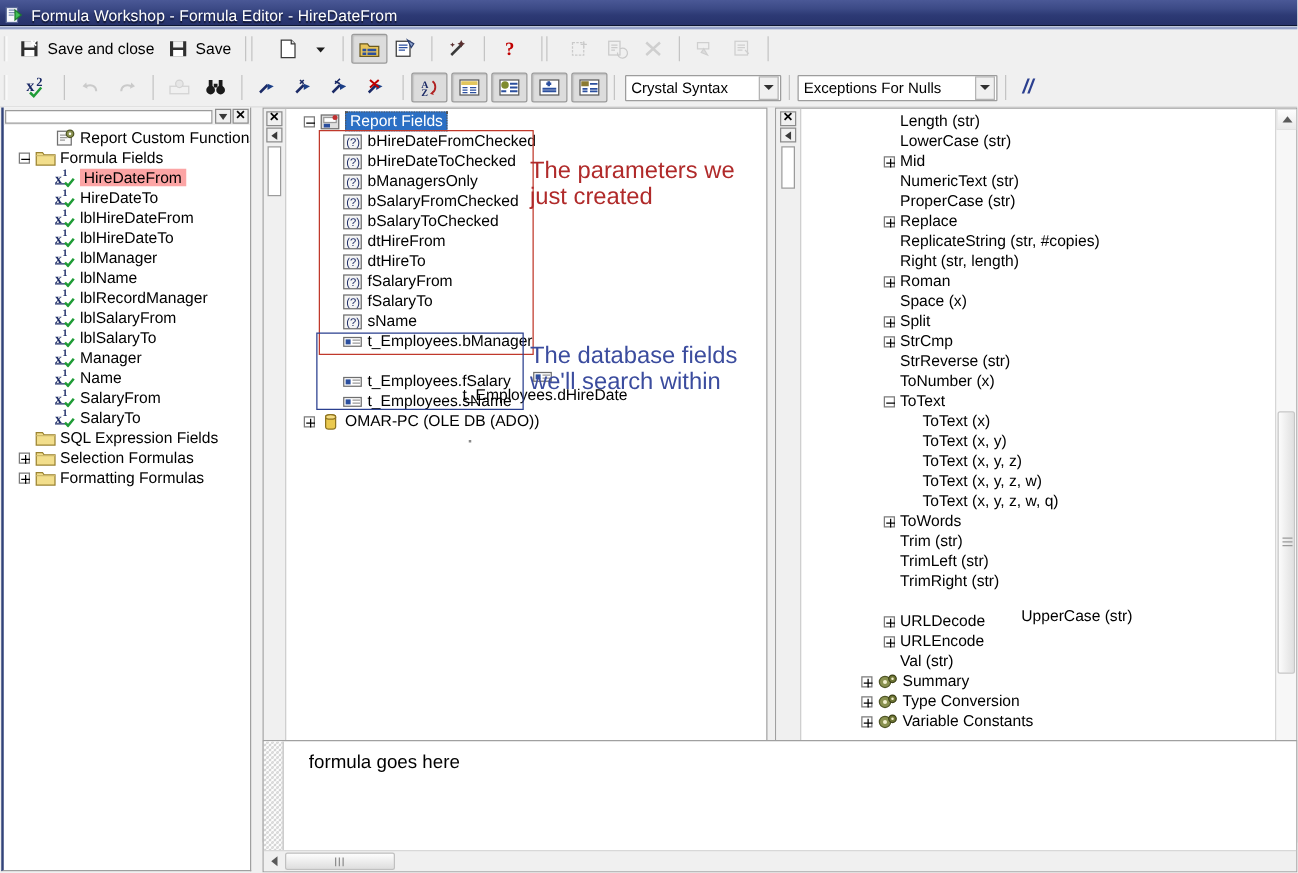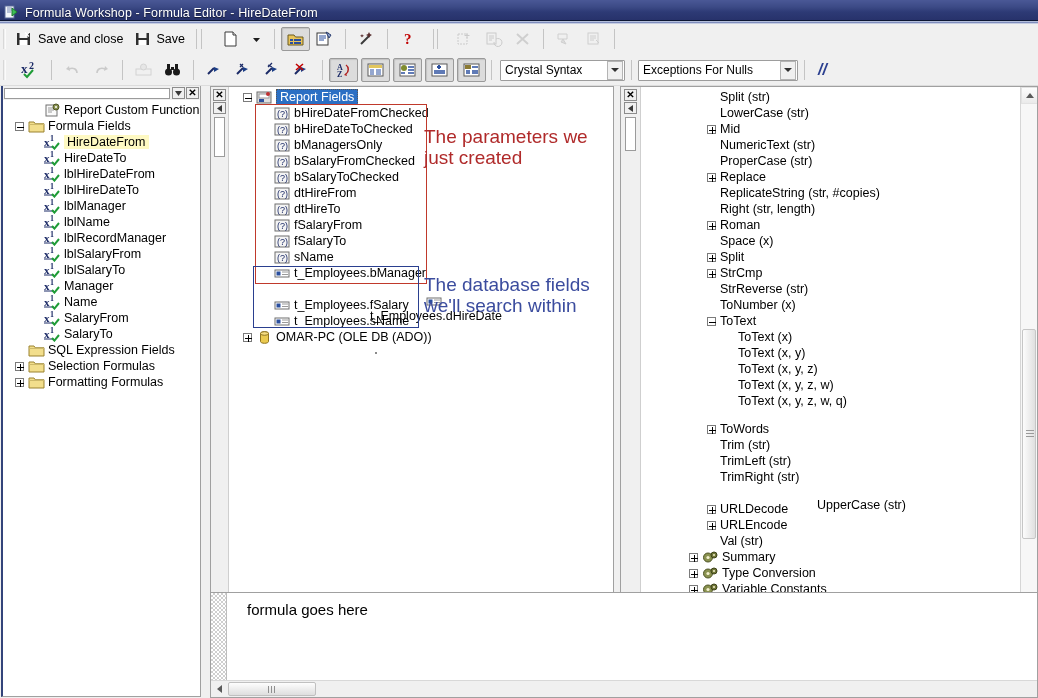--- a/index.html
+++ b/index.html
@@ -100,21 +100,21 @@
      display:flex;align-items:center;justify-content:center;
   }
   .exp-box{
      width:9px;height:9px;border:1px solid #7b7b7b;background:#fff;
      position:relative;
   }
   .exp-box:before{content:"";position:absolute;left:1px;top:4px;width:7px;height:1px;background:#000;}
   .exp-box.plus:after{content:"";position:absolute;left:4px;top:1px;width:1px;height:7px;background:#000;}
   .trow .ti { width:17px;height:15px;flex:0 0 auto;margin-right:3px;display:flex;align-items:center;justify-content:center;}
   .trow .tl { font-size:12.5px; }
-  .trow.sel .tl { background:#fef9c3; padding:0 3px; }
+  .trow.sel .tl { background:#fca5a5; padding:0 3px; }
   .trow.selblue .tl { background:#2b6fc4; color:#fff; padding:0 3px; border:1px dotted #555; }
 
   
   #pane-mid { left:210px; top:0px; width:404px; height:588px; }
   .mid-side{position:absolute;left:0;top:0;width:18px;height:100%;background:#f0f0f0;
             border-right:1px solid #cfcfcf;}
   .vstub{width:11px;height:40px;border:1px solid #9b9b9b;background:#fff;margin:3px auto 0 auto;}
   #pane-mid .tree{left:20px;top:2px;}
 
   
@@ -911,21 +911,21 @@
         <div class="mini-btn" style="margin:1px auto 0 3px">
           <svg width="5" height="7" viewBox="0 0 5 7">
               <path d="M5 0v7L0 3.5z" fill="#3a3a3a"></path>
             </svg>
         </div>
         <div class="vstub" style="height:34px"></div>
       </div>
       <div class="tree" id="tree-right">
           <div class="trow" style="padding-left: 62px;">
             <span class="exp"></span>
-            <span class="tl">Split (str)</span>
+            <span class="tl">Length (str)</span>
           </div>
           <div class="trow" style="padding-left: 62px;">
             <span class="exp"></span>
             <span class="tl">LowerCase (str)</span>
           </div>
           <div class="trow" style="padding-left: 62px;">
             <span class="exp">
               <span class="exp-box plus"></span>
             </span>
             <span class="tl">Mid</span>
@@ -1001,21 +1001,21 @@
             <span class="tl">ToText (x, y, z)</span>
           </div>
           <div class="trow" style="padding-left: 80px;">
             <span class="exp"></span>
             <span class="tl">ToText (x, y, z, w)</span>
           </div>
           <div class="trow" style="padding-left: 80px;">
             <span class="exp"></span>
             <span class="tl">ToText (x, y, z, w, q)</span>
           </div>
-          <div class="trow" style="padding-left: 62px; margin-top: 12px;">
+          <div class="trow" style="padding-left: 62px;">
             <span class="exp">
               <span class="exp-box plus"></span>
             </span>
             <span class="tl">ToWords</span>
           </div>
           <div class="trow" style="padding-left: 62px;">
             <span class="exp"></span>
             <span class="tl">Trim (str)</span>
           </div>
           <div class="trow" style="padding-left: 62px;">

